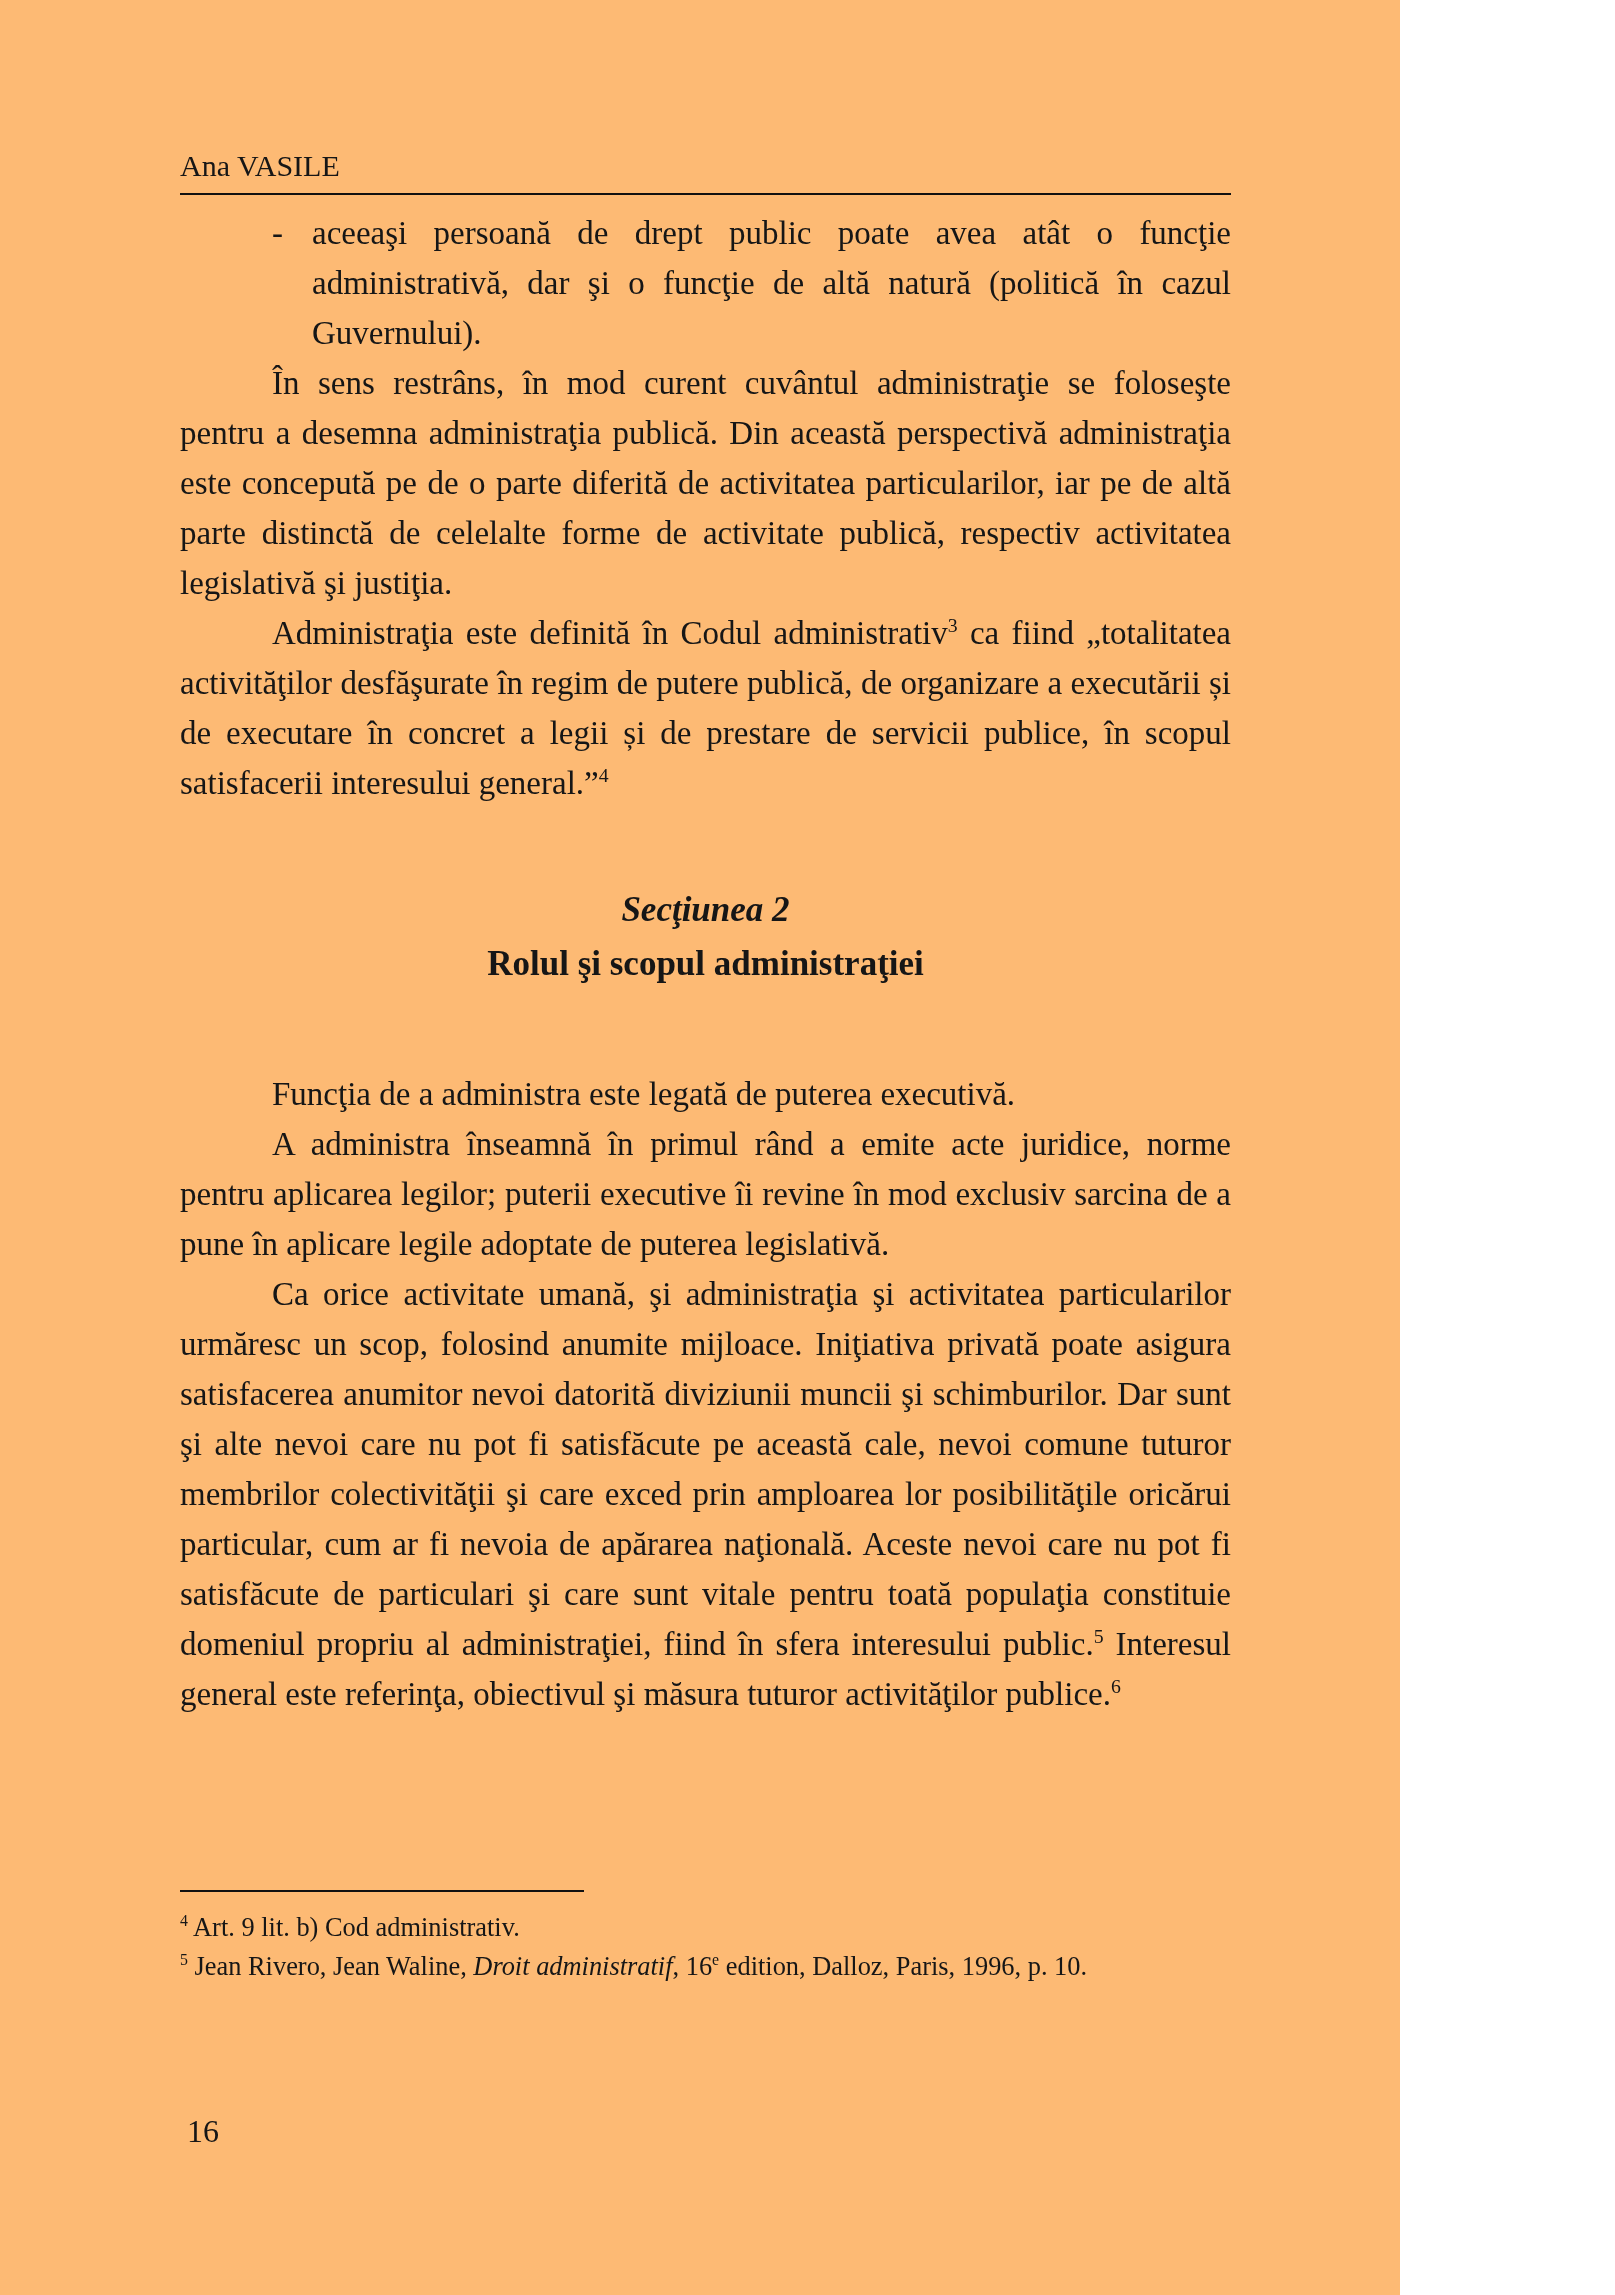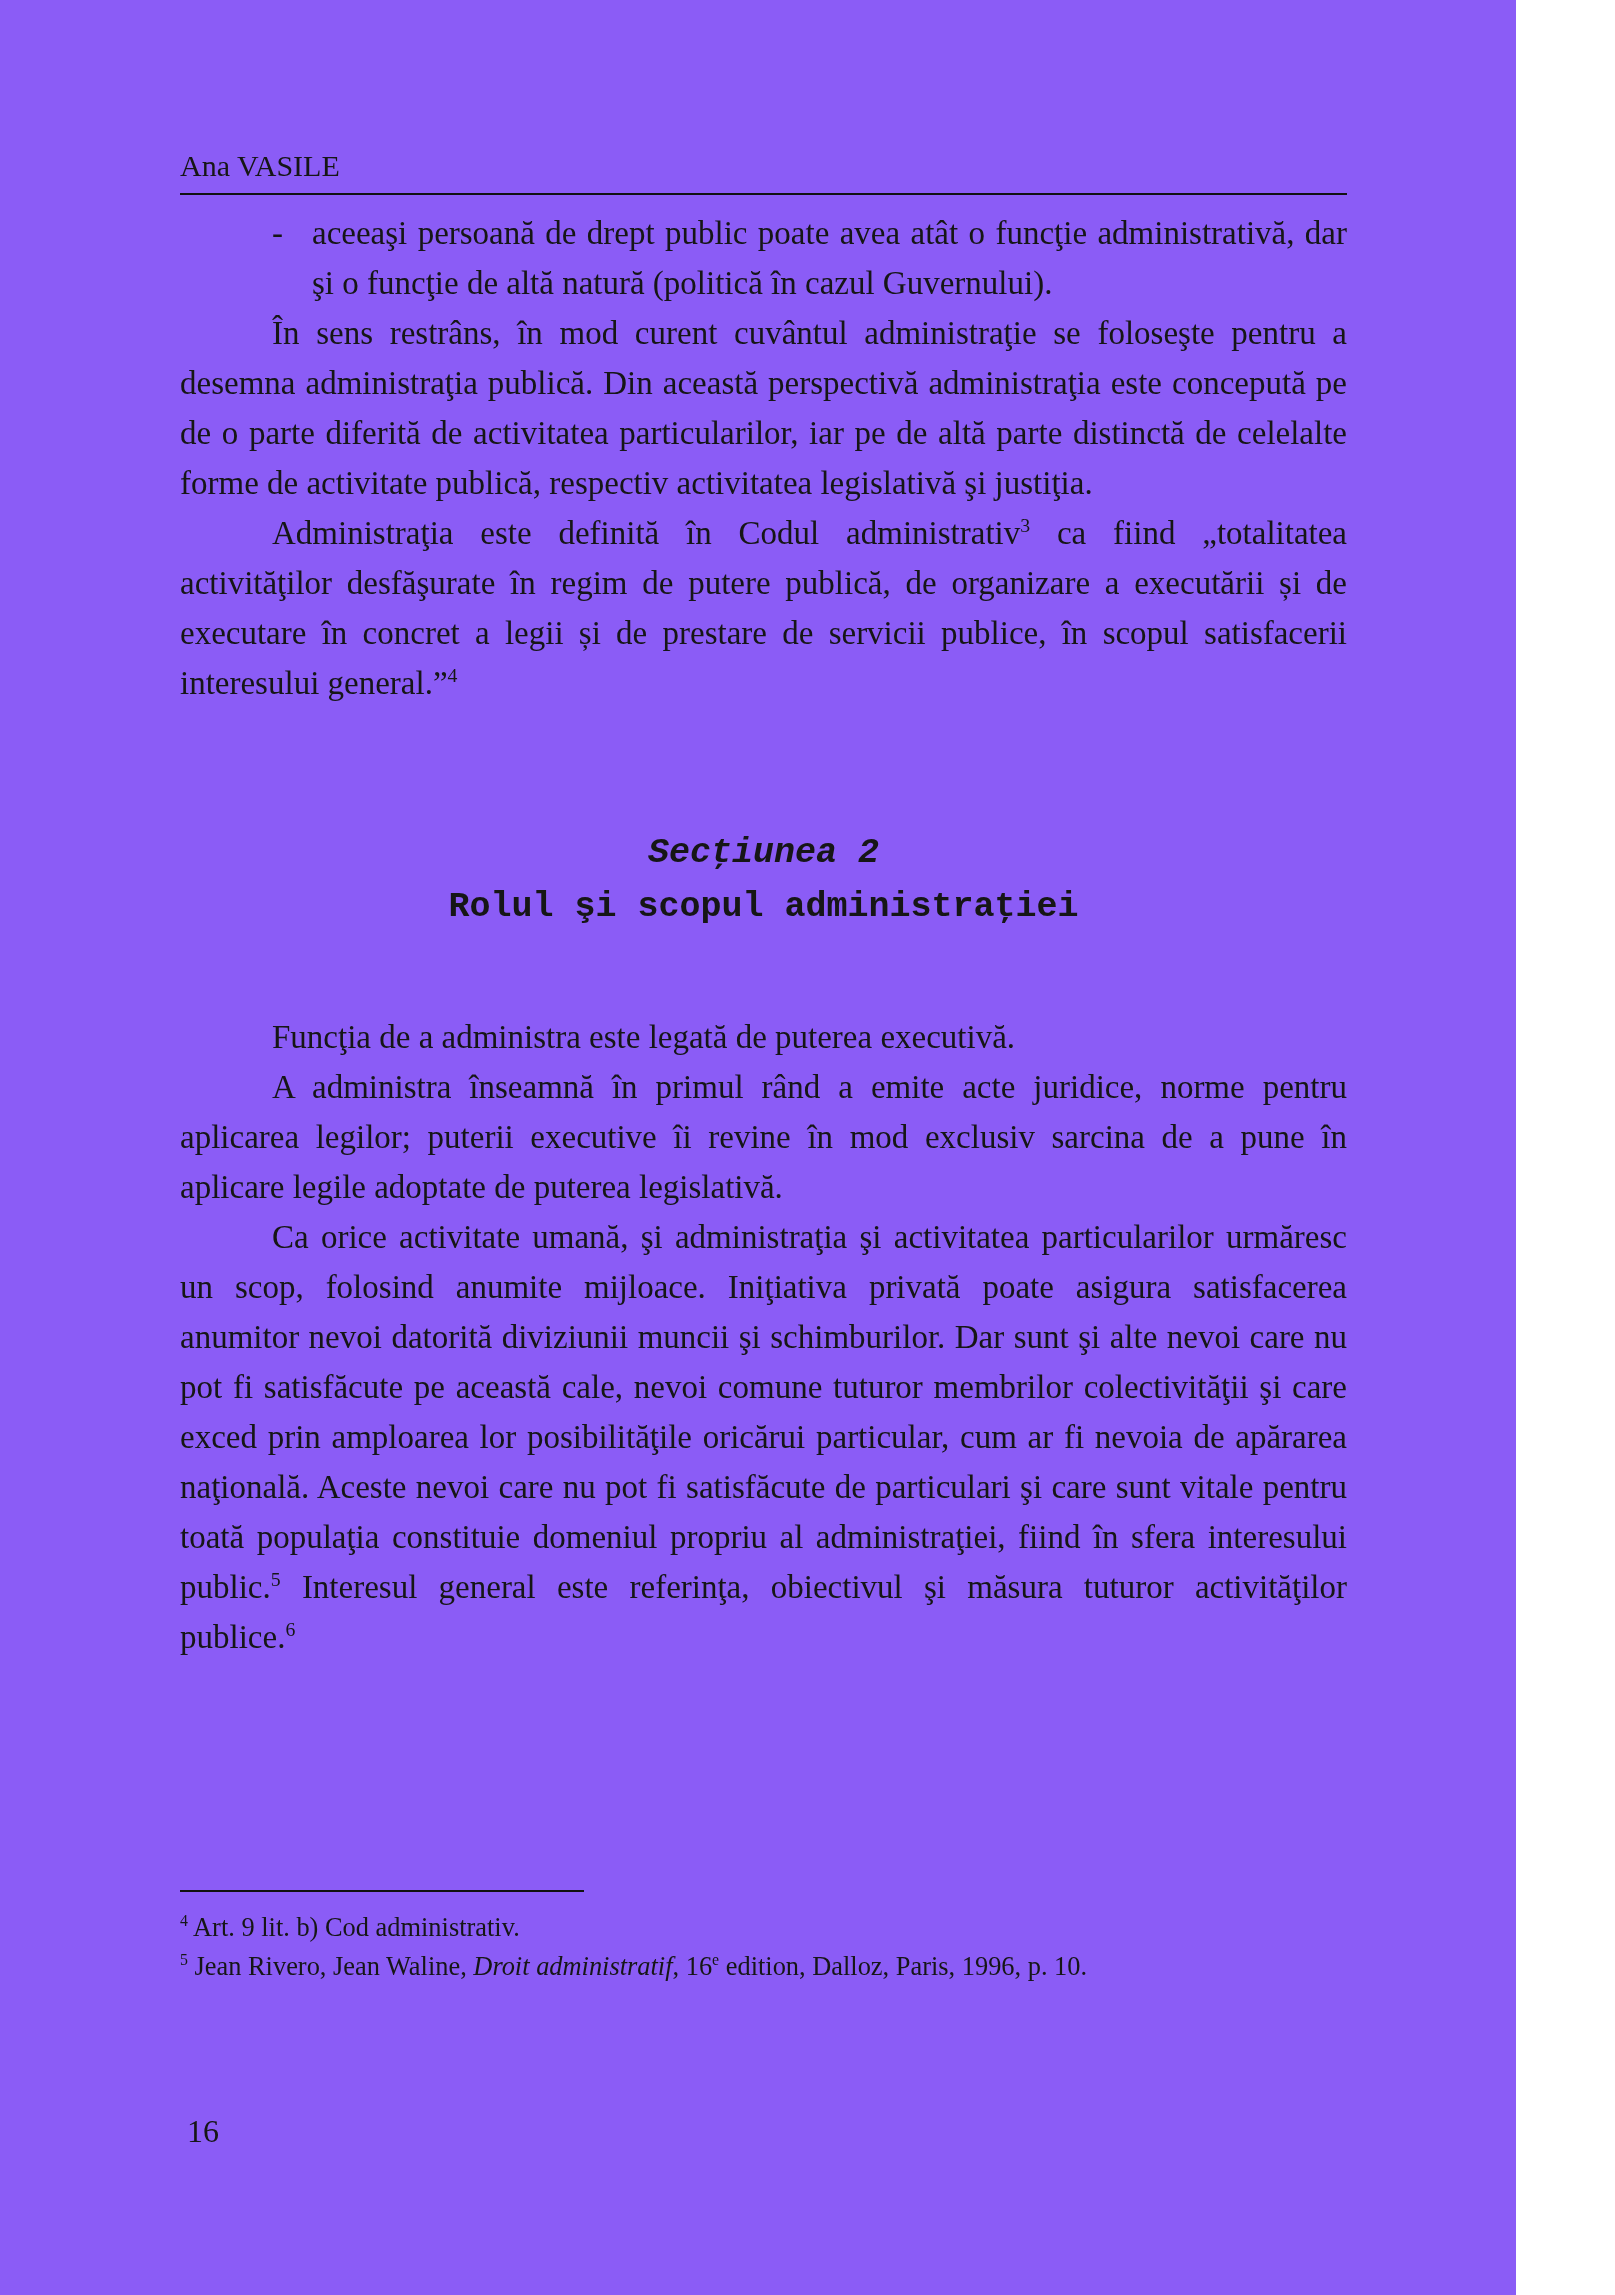--- a/index.html
+++ b/index.html
@@ -1,21 +1,21 @@
 <!DOCTYPE html>
 <html style="font-size:12.4px"><head>
 <meta charset="utf-8">
 <style>
   * { margin: 0; padding: 0; box-sizing: border-box; }
   html, body { background: #ffffff; }
   .page {
     position: relative;
-    width: 1516px;
+    width: 1400px;
     height: 2295px;
-    background: #8b5cf6;
+    background: #fdba74;
     color: #161616;
     font-family: "Liberation Serif", serif;
     overflow: hidden;
   }
   .header {
     position: absolute;
     top: 148px;
     left: 180px;
     right: 169px;
     font-size: 30px;
@@ -43,23 +43,22 @@
     left: 92px;
     top: 0;
   }
   sup {
     font-size: 60%;
     vertical-align: super;
     line-height: 0;
   }
   .section-heading {
     text-align: center;
-    margin-top: 118px;
+    margin-top: 75px;
     margin-bottom: 78px;
-    font-family: Liberation Mono, monospace;
   }
   .section-line1 {
     font-weight: bold;
     font-style: italic;
     font-size: 35px;
     line-height: 54px;
   }
   .section-line2 {
     font-weight: bold;
     font-size: 35px;

